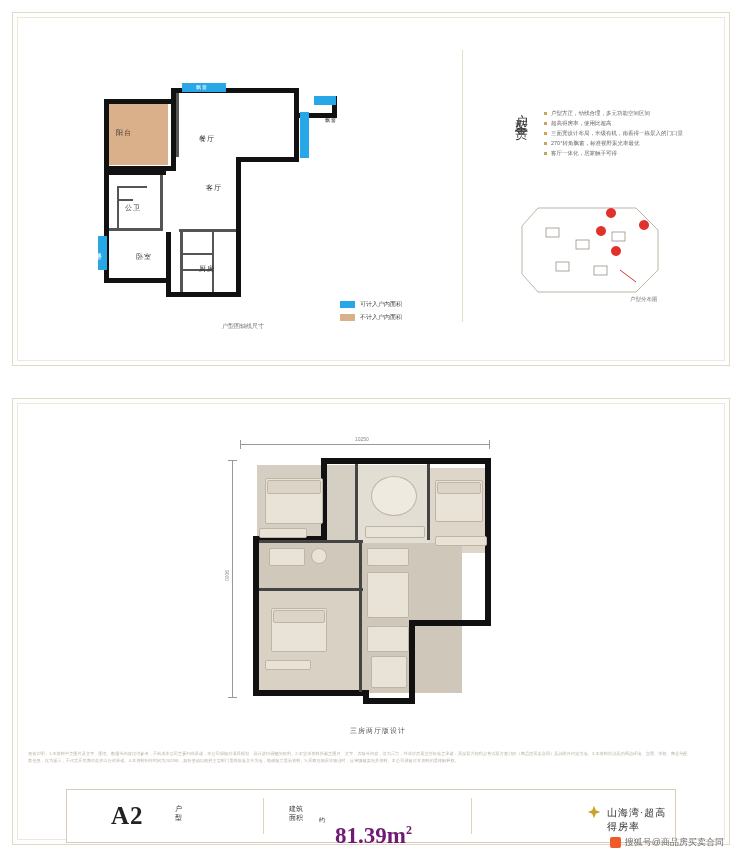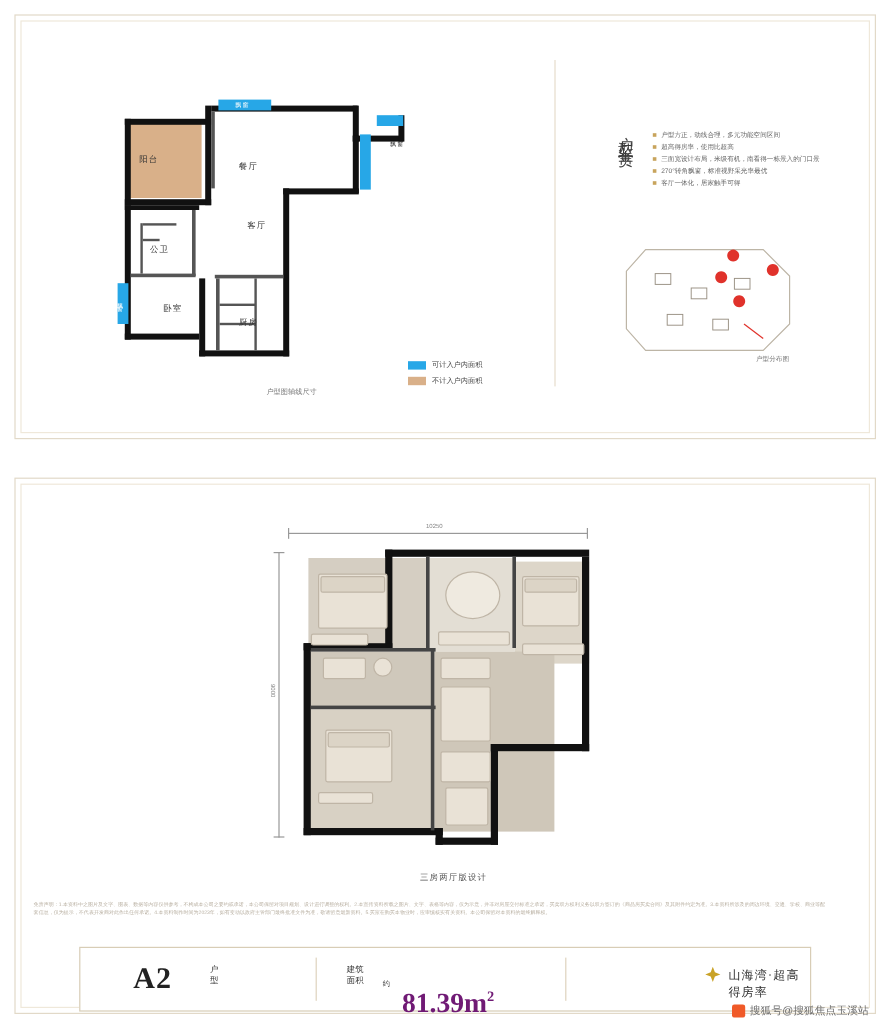--- a/index.html
+++ b/index.html
@@ -258,14 +258,14 @@
   </div>
 
   <svg class="brand-mark" viewBox="0 0 20 20">
     <path d="M10,1 L12.5,7.5 L19,10 L12.5,12.5 L10,19 L7.5,12.5 L1,10 L7.5,7.5 Z" fill="#c9a227"></path>
   </svg>
   <div class="brand">山海湾·超高得房率</div>
 </div>
 
 <div class="watermark">
   <span class="wm-logo"></span>
-  <span>搜狐号@搜狐焦点玉溪站</span>
+  <span>搜狐号@商品房买卖合同</span>
 </div>
 
 </body></html>

